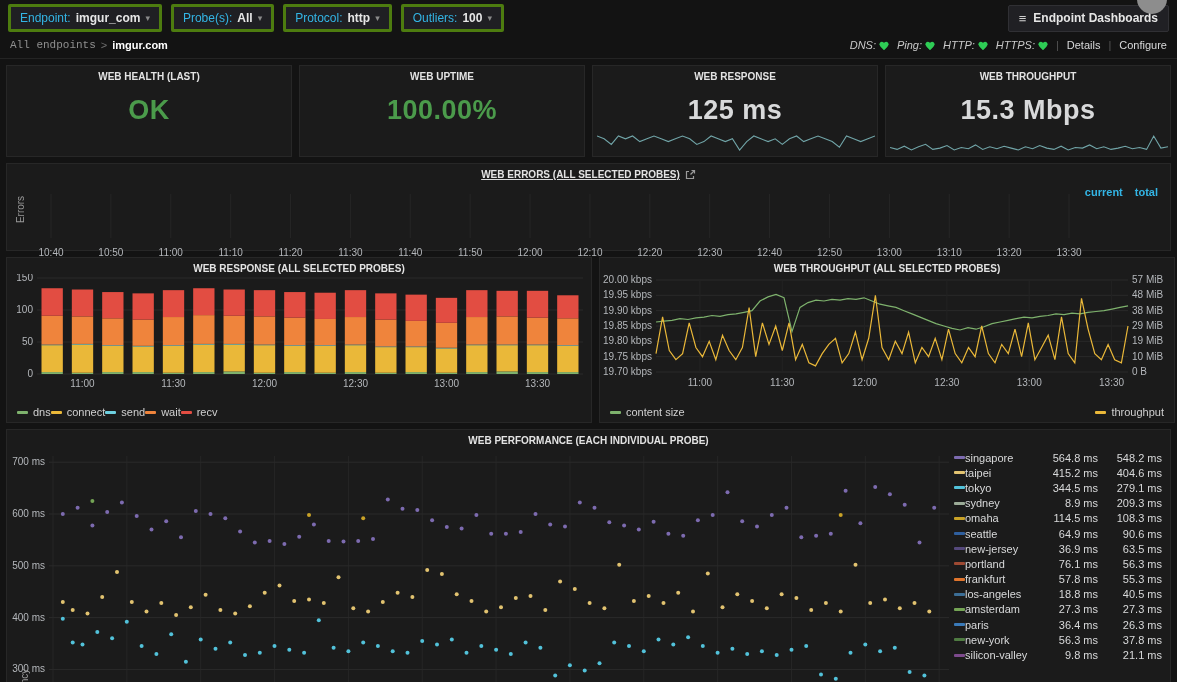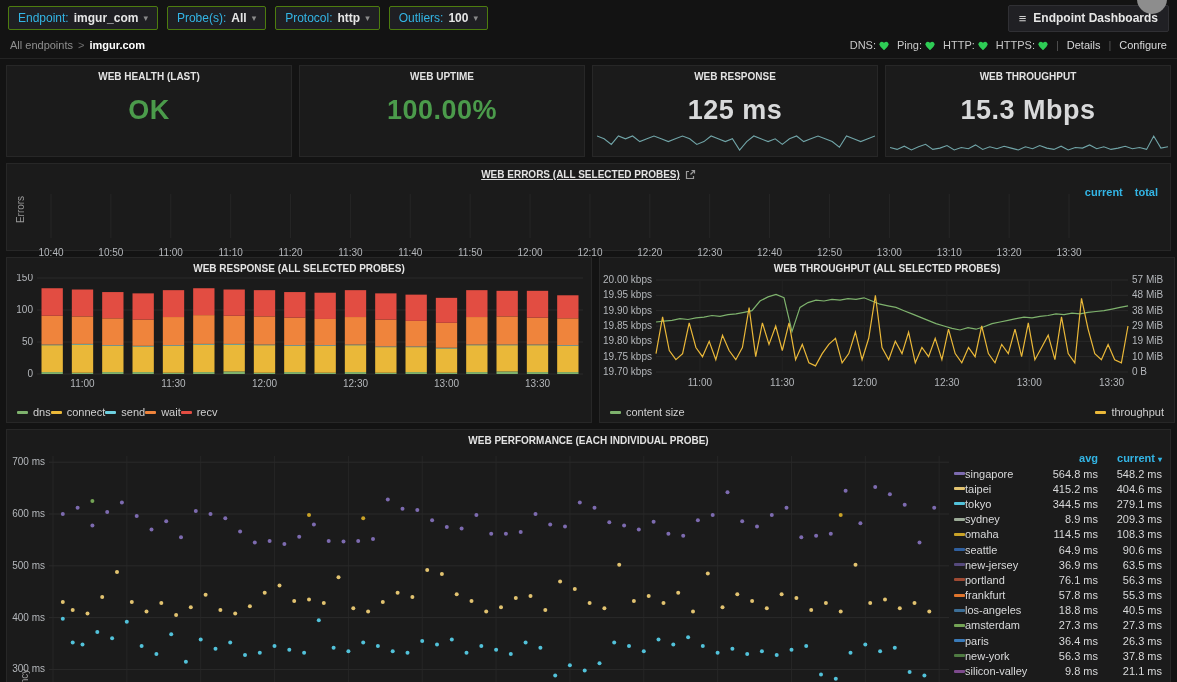--- a/index.html
+++ b/index.html
@@ -4,40 +4,40 @@
 <style>
   * { box-sizing: border-box; margin: 0; padding: 0; }
   html,body { width:1177px; height:682px; overflow:hidden; }
   body {
     background:#131313; color:#d8d9da;
     font-family:"Liberation Sans", sans-serif;
   }
   
   .topbar { display:flex; align-items:center; gap:9px; padding:6px 8px; position:relative; height:36px; }
   .filter-btn {
-    background:#1f1f23; border:1px solid #4d7c0f; border-radius:2px;
+    background:#1f1f23; border:3px solid #4d7c0f; border-radius:2px;
     padding:4px 9px; font-size:12px; display:flex; align-items:center; gap:5px; cursor:pointer;
   }
   .f-label { color:#33b5e5; }
   .f-value { color:#e6e6e6; font-weight:bold; }
   .caret { color:#8b8b8b; font-size:9px; line-height:1; }
   .dash-btn {
     margin-left:auto; background:#202024; border:1px solid #303034; border-radius:2px;
     padding:5px 10px; font-size:12px; color:#e6e6e6; font-weight:bold;
     display:flex; align-items:center; gap:7px; cursor:pointer;
   }
   .menu-icon { color:#cfcfcf; font-size:13px; }
   .avatar { position:absolute; right:10px; top:-16px; width:30px; height:30px; border-radius:50%; background:#8d8d8d; }
   
   .crumbbar { display:flex; align-items:center; padding:3px 10px 7px; font-size:11px; color:#8f8f8f; border-bottom:1px solid #242424; }
-  .crumb-root { cursor:pointer; }
+  .crumb-root { cursor:pointer;font-family:Liberation Mono, monospace; }
   .crumb-sep { margin:0 5px; color:#6f6f6f; }
   .crumb-current { color:#ffffff; font-weight:bold; }
   .statusbar { margin-left:auto; display:flex; align-items:center; gap:8px; color:#c9c9c9; font-size:11px; }
-  .status-item { display:flex; align-items:center; gap:3px; }
+  .status-item { display:flex; align-items:center; gap:3px;font-style:italic; }
   .heart { position:relative; width:10px; height:9px; display:inline-block; top:1px; }
   .heart:before,.heart:after { content:""; position:absolute; left:5px; top:0; width:5px; height:8px;
     background:#2ecc55; border-radius:5px 5px 0 0; transform:rotate(-45deg); transform-origin:0 100%; }
   .heart:after { left:0; transform:rotate(45deg); transform-origin:100% 100%; }
   .pipe { color:#555; }
   .status-link { color:#d8d9da; cursor:pointer; }
   
   .row { display:flex; gap:7px; padding:6px 6px 0; }
   .panel { background:#1b1b1b; border:1px solid #272727; position:relative; }
   .panel-title { font-size:10px; font-weight:bold; color:#e3e3e3; text-align:center; padding-top:5px;
@@ -600,28 +600,20 @@
       <circle cx="873.1" cy="205.3" r="2" fill="#52c2da"></circle>
       <circle cx="887.8" cy="201.7" r="2" fill="#52c2da"></circle>
       <circle cx="902.6" cy="226.0" r="2" fill="#52c2da"></circle>
       <circle cx="917.4" cy="229.6" r="2" fill="#52c2da"></circle>
       <circle cx="302.0" cy="69.1" r="2" fill="#c9a227"></circle>
       <circle cx="356.2" cy="72.2" r="2" fill="#c9a227"></circle>
       <circle cx="833.7" cy="69.1" r="2" fill="#c9a227"></circle>
       <circle cx="85.4" cy="55.1" r="2" fill="#74a455"></circle>
     </svg>
   <div class="leg-table">
-    <div class="leg-head">
-      <span class="sp"></span>
-      <span class="col-avg">avg</span>
-      <span class="col-cur">
-        <span>current</span>
-        <span style="font-size:8px;">▾</span>
-      </span>
-    </div>
     <div id="leg-rows">
         <div class="leg-row">
           <span class="dash" style="background:#7d6bb0"></span>
           <span class="leg-name">singapore</span>
           <span class="col-avg num">564.8 ms</span>
           <span class="col-cur num">548.2 ms</span>
         </div>
         <div class="leg-row">
           <span class="dash" style="background:#e2c370"></span>
           <span class="leg-name">taipei</span>

